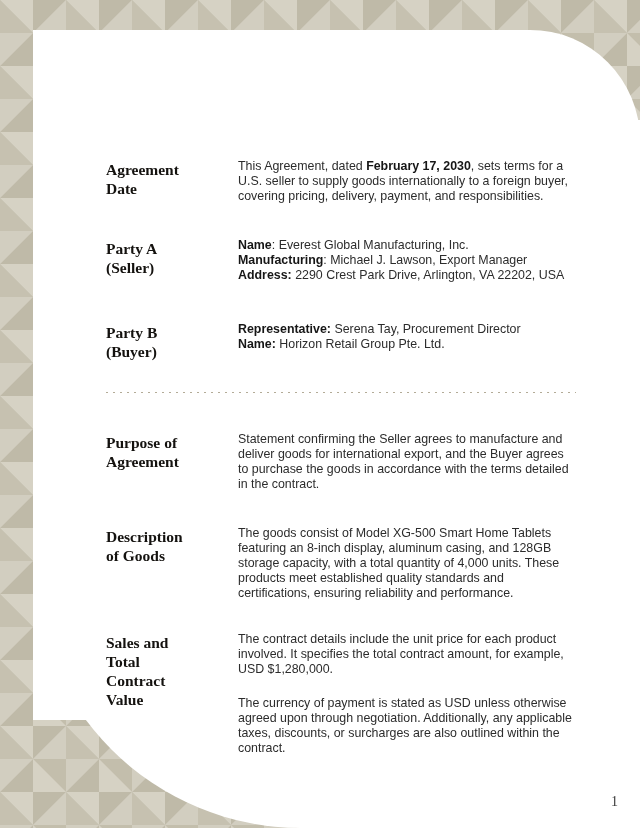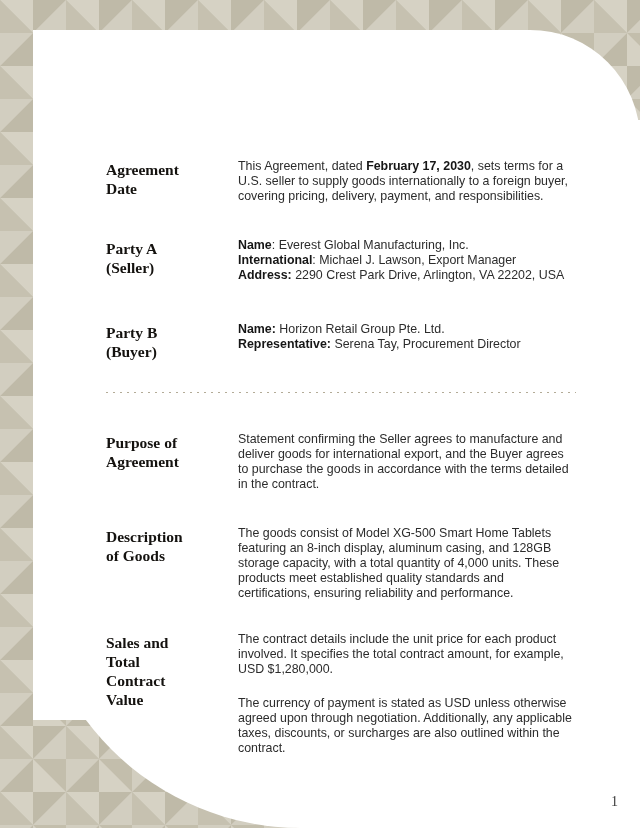--- a/index.html
+++ b/index.html
@@ -210,35 +210,35 @@
 
     <div class="gap-34"></div>
 
     <div class="section">
       <div class="sec-label">
         <span>Party A</span><br>
         <span>(Seller)</span>
       </div>
       <div class="sec-body">
         <span class="kv"><b>Name</b><span>: </span><span>Everest Global Manufacturing, Inc.</span></span>
-        <span class="kv"><b>International</b><span>: </span><span>Michael J. Lawson, Export Manager</span></span>
+        <span class="kv"><b>Manufacturing</b><span>: </span><span>Michael J. Lawson, Export Manager</span></span>
         <span class="kv"><b>Address:</b><span> </span><span>2290 Crest Park Drive, Arlington, VA 22202, USA</span></span>
       </div>
     </div>
 
     <div class="gap-39"></div>
 
     <div class="section">
       <div class="sec-label">
         <span>Party B</span><br>
         <span>(Buyer)</span>
       </div>
       <div class="sec-body">
+        <span class="kv"><b>Representative:</b><span> </span><span>Serena Tay, Procurement Director</span></span>
         <span class="kv"><b>Name:</b><span> </span><span>Horizon Retail Group Pte. Ltd.</span></span>
-        <span class="kv"><b>Representative:</b><span> </span><span>Serena Tay, Procurement Director</span></span>
       </div>
     </div>
 
     <div class="gap-31"></div>
 
     <div class="divider-wrap">
       <div class="divider"></div>
     </div>
 
     <div class="gap-39"></div>

